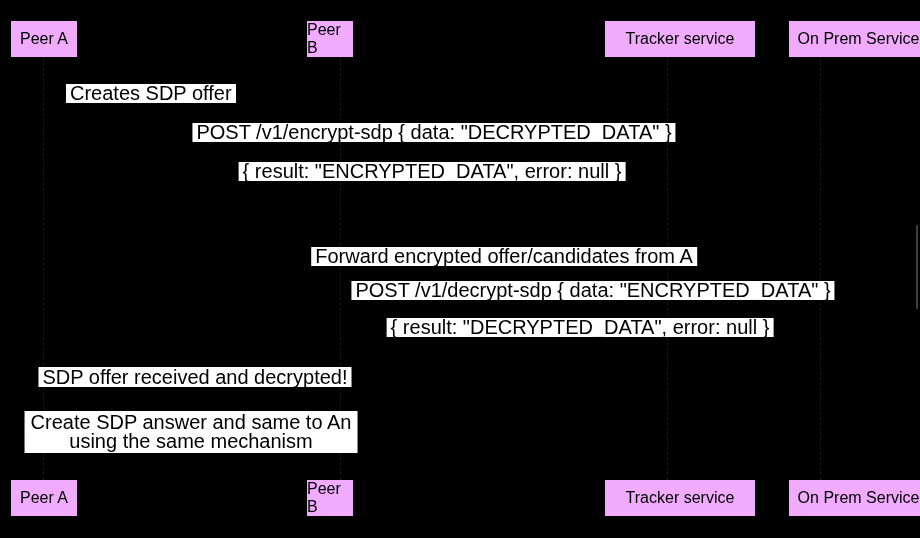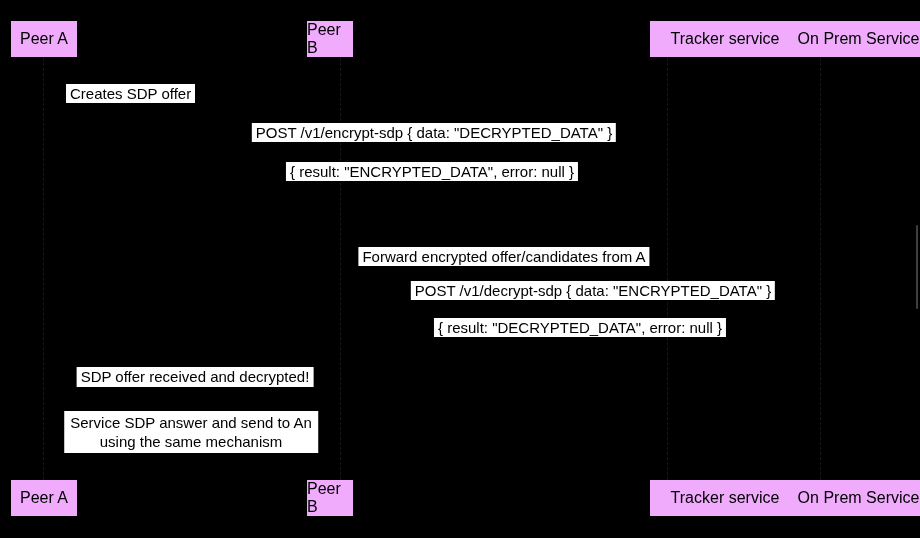--- a/index.html
+++ b/index.html
@@ -22,21 +22,21 @@
     background: #f0abfc;
     color: #000000;
     display: flex;
     align-items: center;
     justify-content: center;
     font-size: 16px;
     box-sizing: border-box;
   }
   .a1 { left: 11px;  width: 66px;  }
   .a2 { left: 307px; width: 46px;  }
-  .a3 { left: 605px; width: 150px; margin-left: 45px; }
+  .a3 { left: 605px; width: 150px; }
   .a4 { left: 789px; width: 139px; }
   .top-row    { top: 21px;  }
   .bottom-row { top: 480px; }
 
   
   .lifeline {
     position: absolute;
     top: 58px;
     height: 422px;
     width: 0;
@@ -45,21 +45,21 @@
   .l1 { left: 43px;  }
   .l2 { left: 340px; }
   .l3 { left: 667px; }
   .l4 { left: 820px; }
 
   
   .msg {
     position: absolute;
     background: #ffffff;
     color: #000000;
-    font-size: 15px;
+    font-size: 20px;
     line-height: 17px;
     padding: 1px 4px;
     white-space: nowrap;
   }
   .centered { transform: translateX(-50%); }
   .m1 { left: 66px;  top: 84px;  }
   .m2 { left: 434px; top: 123px; }
   .m3 { left: 432px; top: 162px; }
   .m4 { left: 356px; top: 201px; }
   .m5 { left: 504px; top: 247px; }
@@ -126,21 +126,21 @@
   <div class="msg m6 centered">
     <span class="msg-text">POST /v1/decrypt-sdp { data: "ENCRYPTED_DATA" }</span>
   </div>
   <div class="msg m7 centered">
     <span class="msg-text">{ result: "DECRYPTED_DATA", error: null }</span>
   </div>
   <div class="msg m8 centered">
     <span class="msg-text">SDP offer received and decrypted!</span>
   </div>
   <div class="msg m9 centered">
-    <span class="line">Service SDP answer and send to An</span>
+    <span class="line">Create SDP answer and same to An</span>
     <span class="line">using the same mechanism</span>
   </div>
 
   <div class="actor a1 bottom-row">
     <span>Peer A</span>
   </div>
   <div class="actor a2 bottom-row">
     <span>Peer B</span>
   </div>
   <div class="actor a3 bottom-row">

